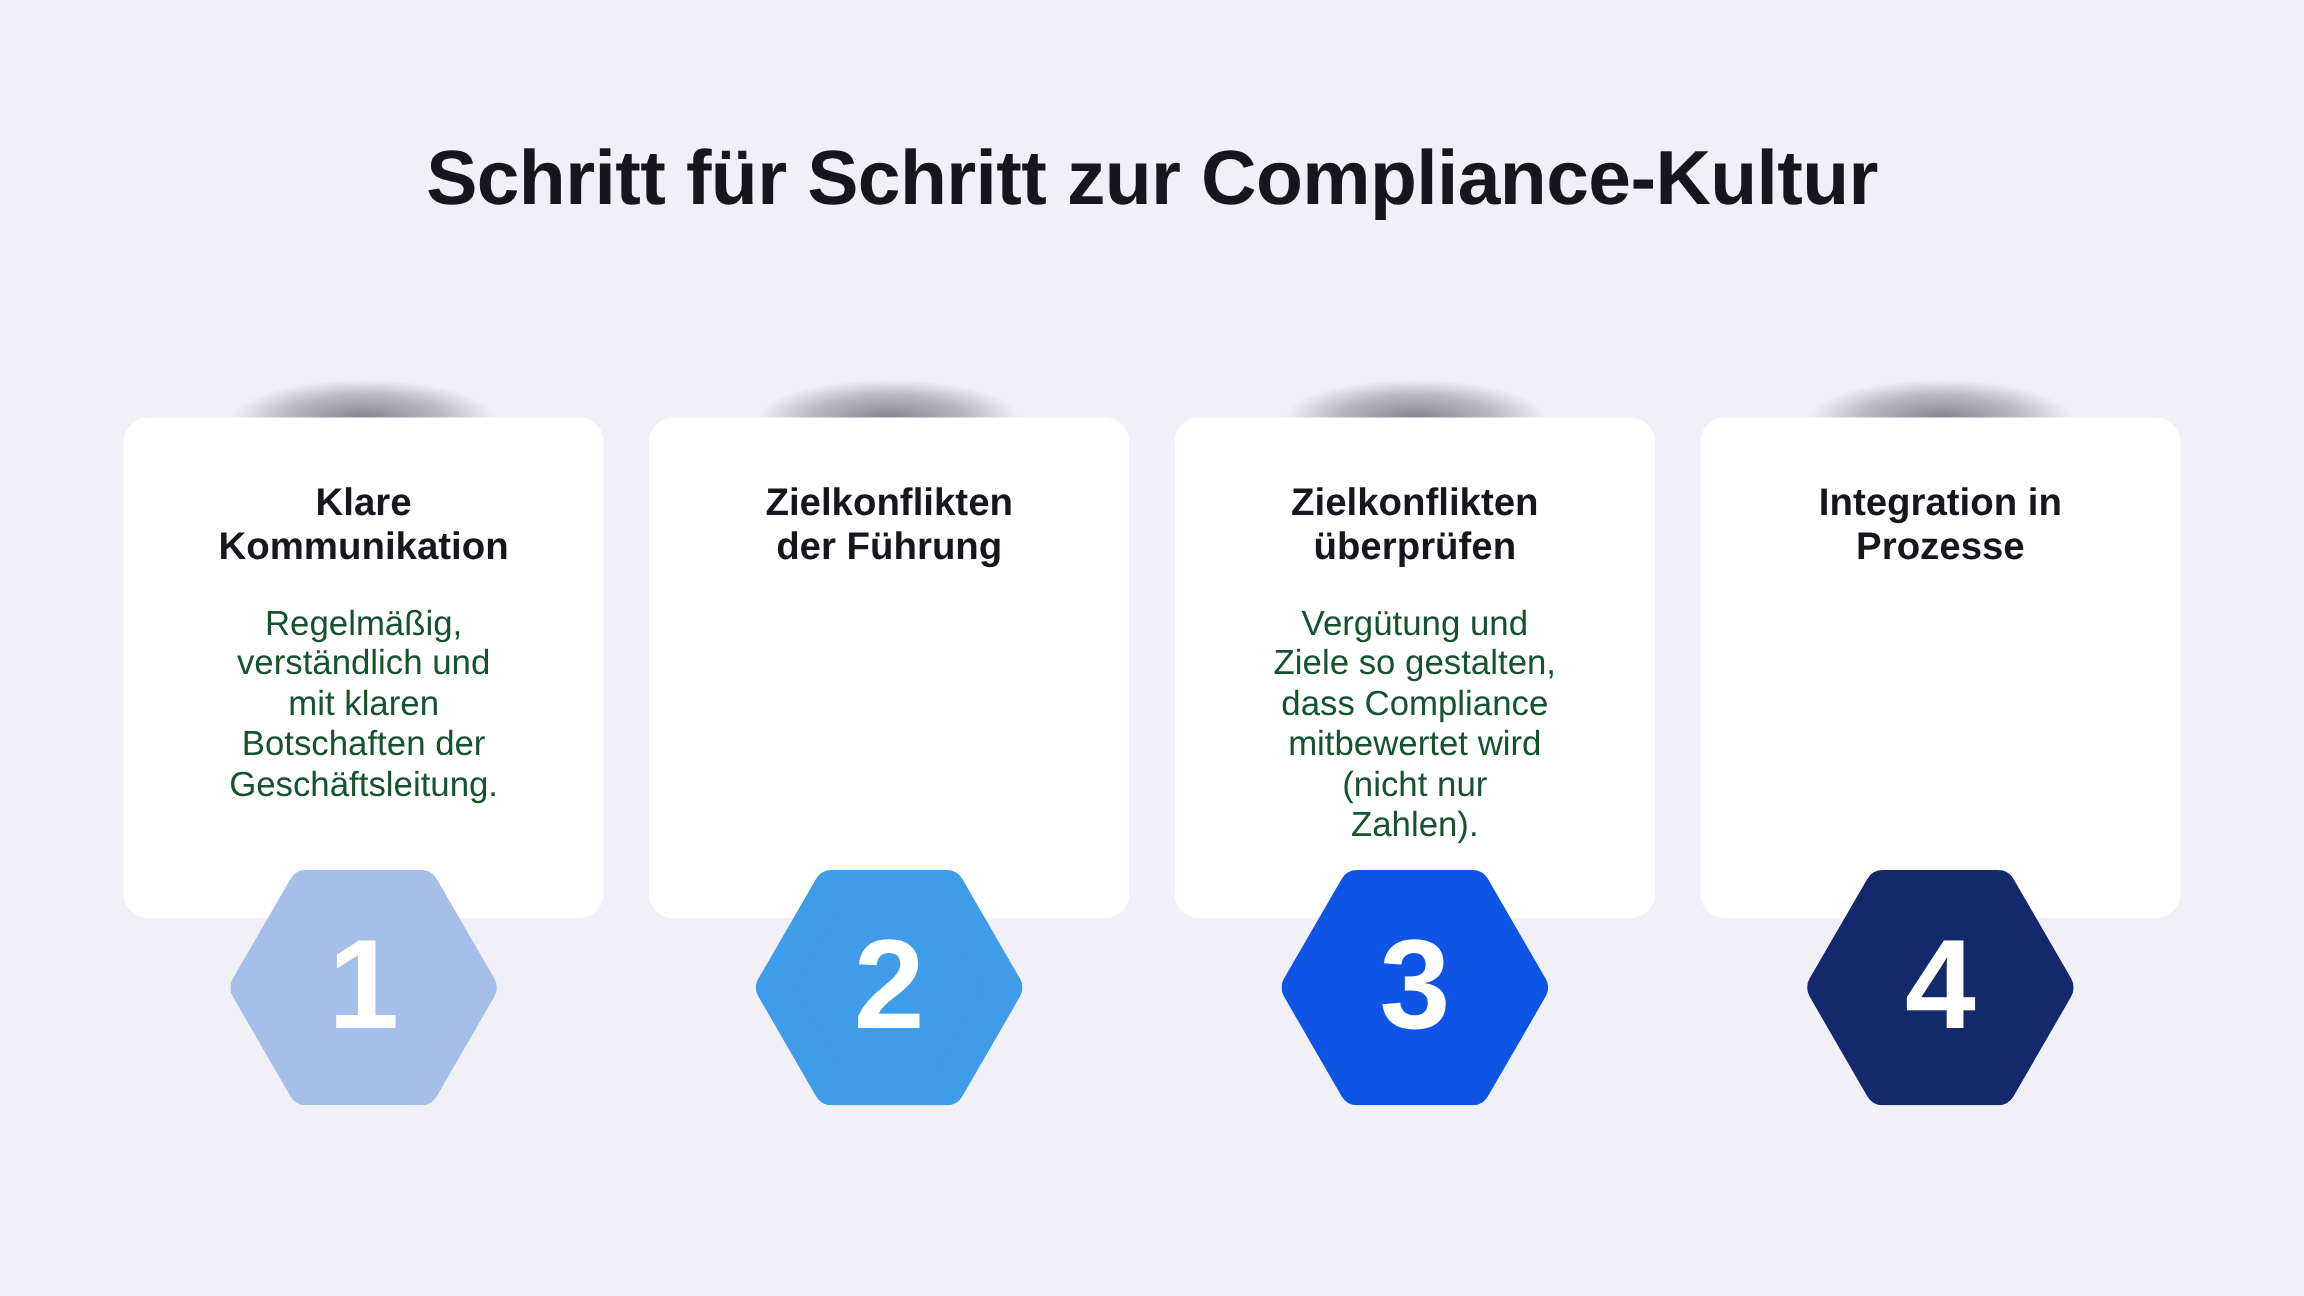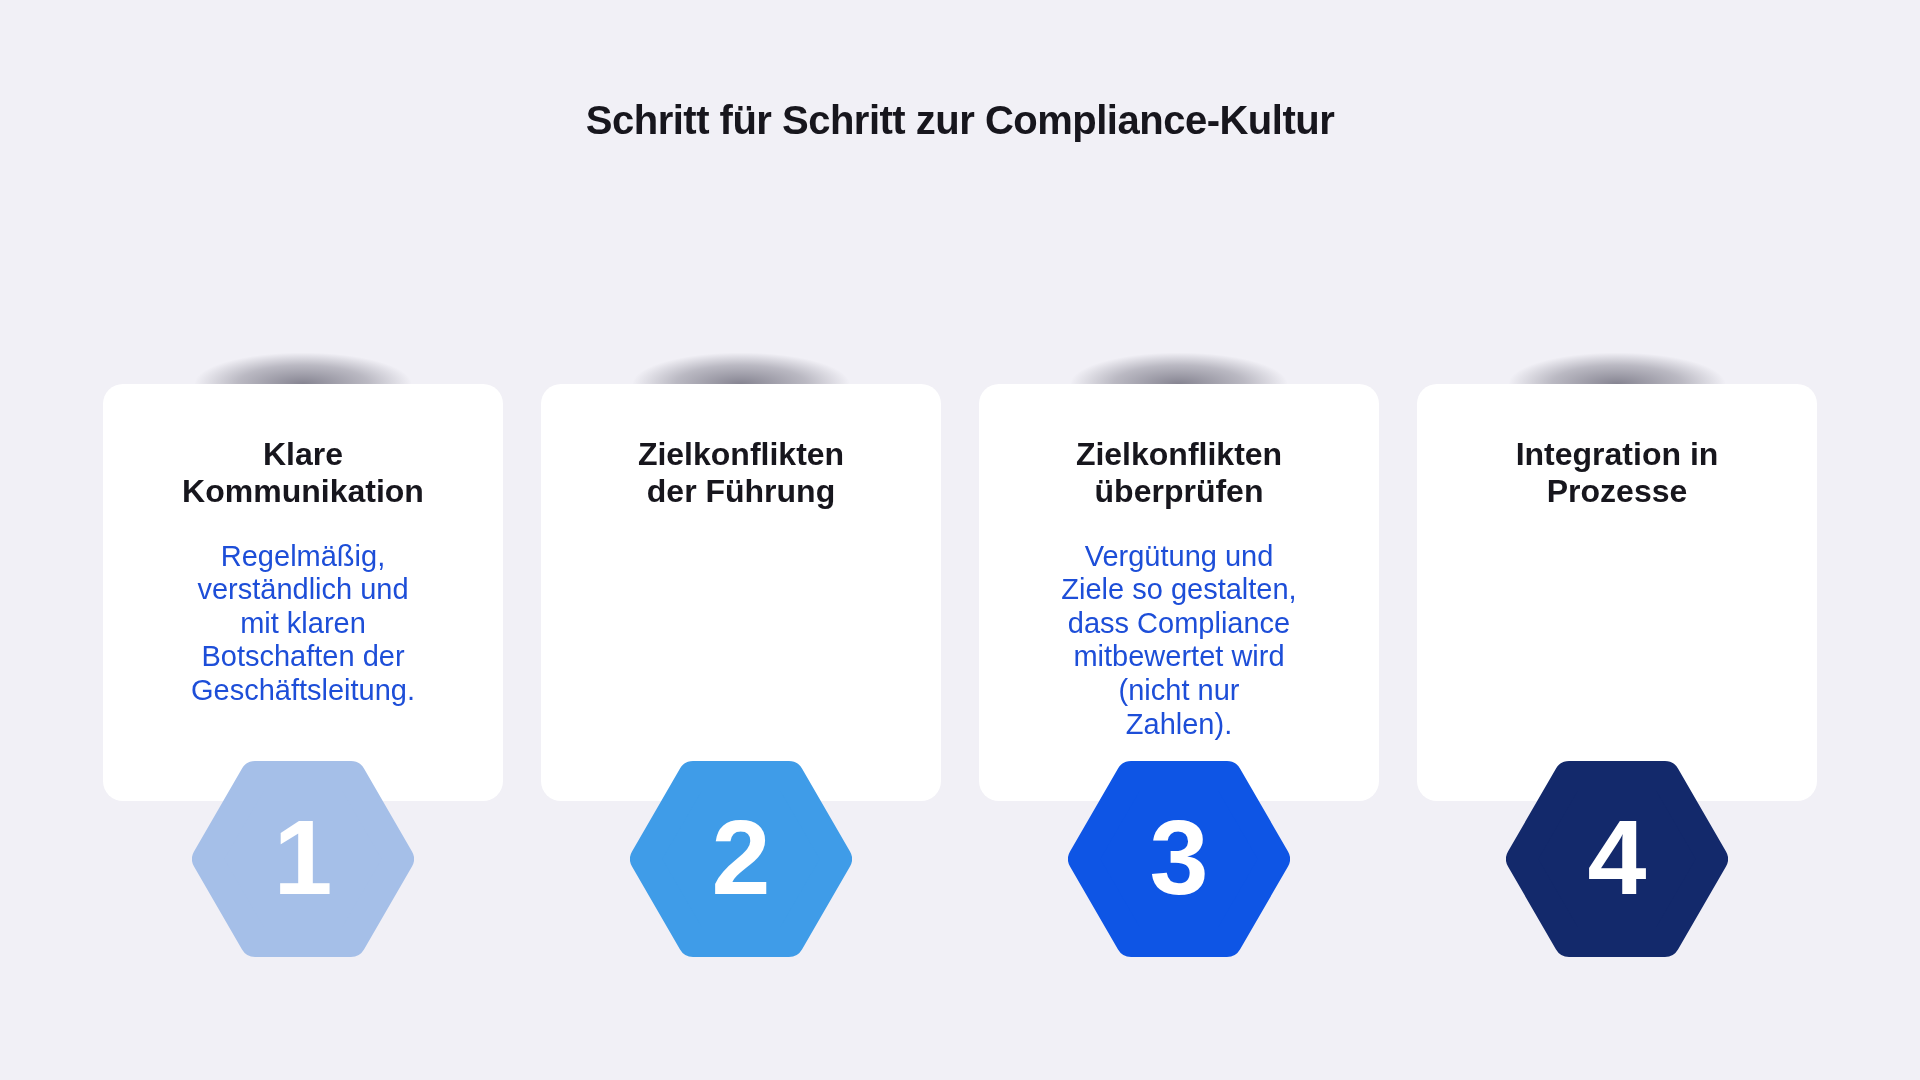--- a/index.html
+++ b/index.html
@@ -10,34 +10,34 @@
   }
   .canvas {
     position: relative;
     width: 1920px;
     height: 1080px;
     background: #f1f0f6;
     overflow: hidden;
   }
   .page-title {
     position: absolute;
-    top: 100px;
+    top: 116px;
     left: 0;
     width: 100%;
     margin: 0;
     text-align: center;
-    font-size: 40px;
+    font-size: 64px;
     line-height: 1;
     font-weight: 800;
     color: #17161d;
     letter-spacing: -0.5px;
   }
   .steps-row {
     position: absolute;
-    top: 384px;
+    top: 348px;
     left: 50%;
     transform: translateX(-50%);
     display: flex;
     gap: 38px;
   }
   .step-column {
     position: relative;
     width: 400px;
     height: 580px;
   }
@@ -65,21 +65,21 @@
     font-weight: 700;
     line-height: 1.15;
     color: #17161d;
     white-space: pre-line;
   }
   .card-desc {
     margin-top: 30px;
     font-size: 29px;
     font-weight: 400;
     line-height: 1.16;
-    color: #1d4ed8;
+    color: #14532d;
     white-space: pre-line;
   }
   .hexagon {
     position: absolute;
     top: 377px;
     left: 50%;
     transform: translateX(-50%);
     width: 222px;
     height: 196px;
     display: flex;

